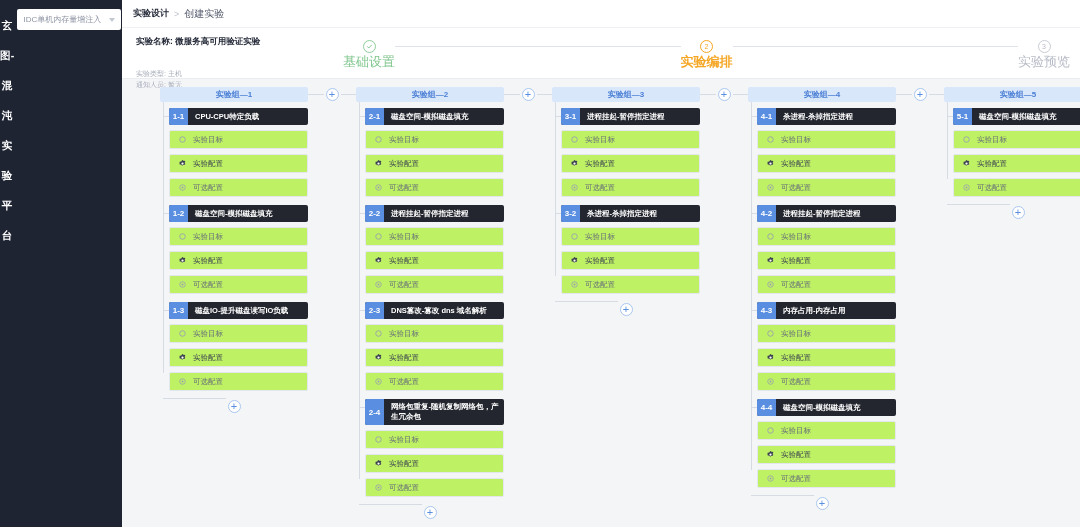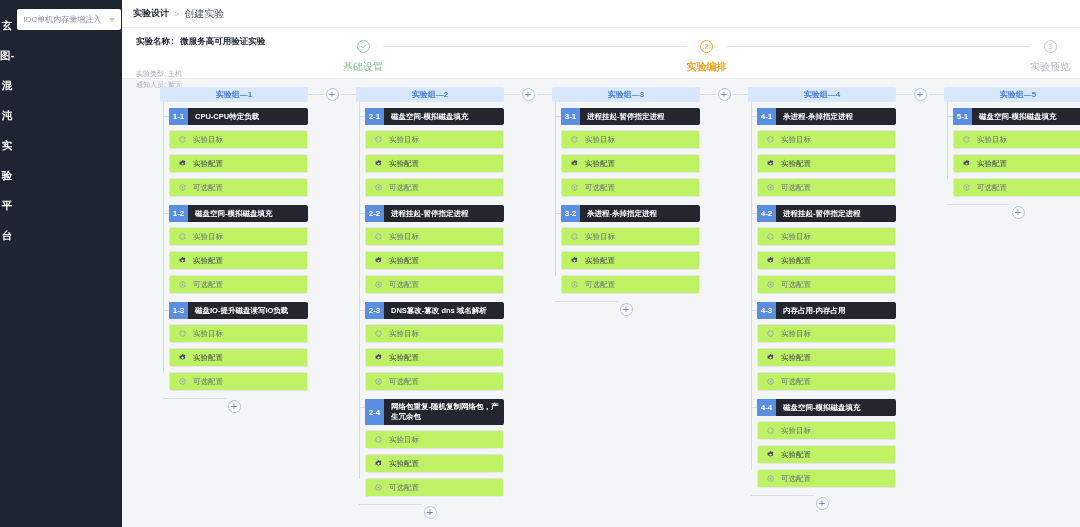--- a/index.html
+++ b/index.html
@@ -78,36 +78,36 @@
   .crumb-sep { font-size: 9px; color: #bfc4cf; margin: 0 5px; }
   .crumb-sub { font-size: 10px; color: #53596b; }
 
   .infobar {
     height: 51px; background: #ffffff;
     display: flex; align-items: flex-start;
     border-bottom: 1px solid #eaecef;
     padding-top: 4px;
   }
   .exp-meta { width: 215px; padding-left: 14px; padding-top: 4px; }
-  .exp-name { font-size: 8.5px; color: #1f2433; font-weight: 700; margin-bottom: 20px; font-family: Liberation Mono, monospace; }
+  .exp-name { font-size: 8.5px; color: #1f2433; font-weight: 700; margin-bottom: 20px; }
   .exp-row { font-size: 7px; color: #a8adba; line-height: 11px; }
 
   
   .stepper { flex: 1; display: flex; align-items: flex-start; padding: 8px 22px 0 6px; }
   .step { position: relative; display: flex; flex-direction: column; align-items: center; }
   .step-dot {
     width: 13px; height: 13px; border-radius: 50%;
     border: 1px solid #c9ccd4; background: #ffffff;
     display: flex; align-items: center; justify-content: center;
     font-size: 7px; color: #b7bbc6; line-height: 1;
     position: relative; z-index: 2;
   }
   .step.done .step-dot { border-color: #8fce9a; color: #6fbc7e; }
   .step.active .step-dot { border-color: #f5a623; color: #f5a623; }
-  .step-lbl { margin-top: 7px; font-size: 10px; color: #b7bbc6; white-space: nowrap; }
+  .step-lbl { font-size: 13px; color: #b7bbc6; white-space: nowrap; }
   .step.done .step-lbl { color: #7ec68c; }
   .step.active .step-lbl { color: #f5a623; font-weight: 700; }
   .step-line { flex: 1; height: 1px; background: #dfe2e8; margin-top: 6px; }
   .check { width: 7px; height: 7px; }
 
   
   .canvas {
     flex: 1; position: relative; overflow: hidden;
     padding: 8px 0 0 14px;
     display: flex; align-items: flex-start; margin-left: 24px;

